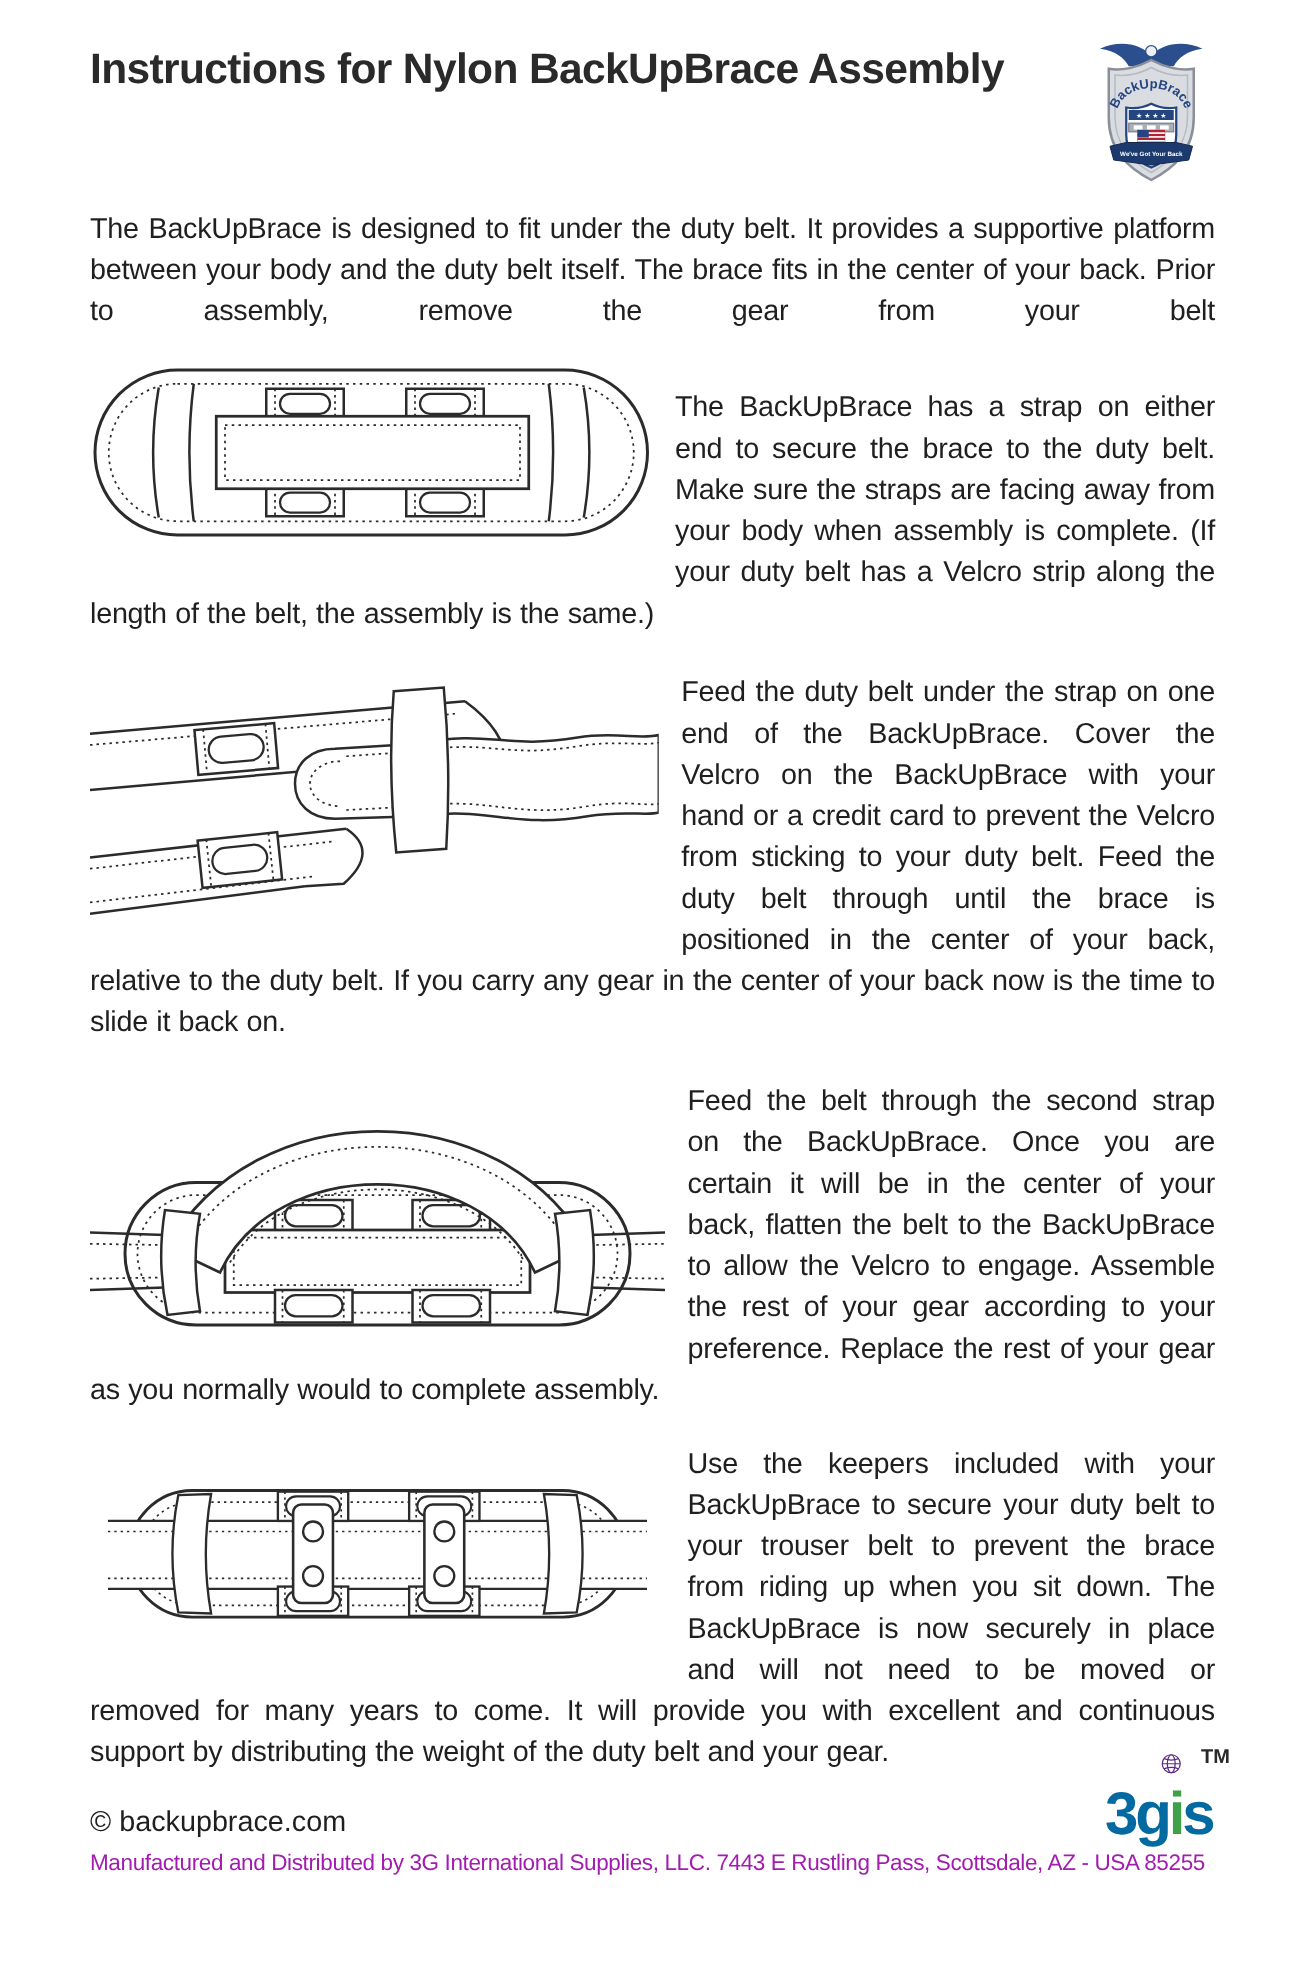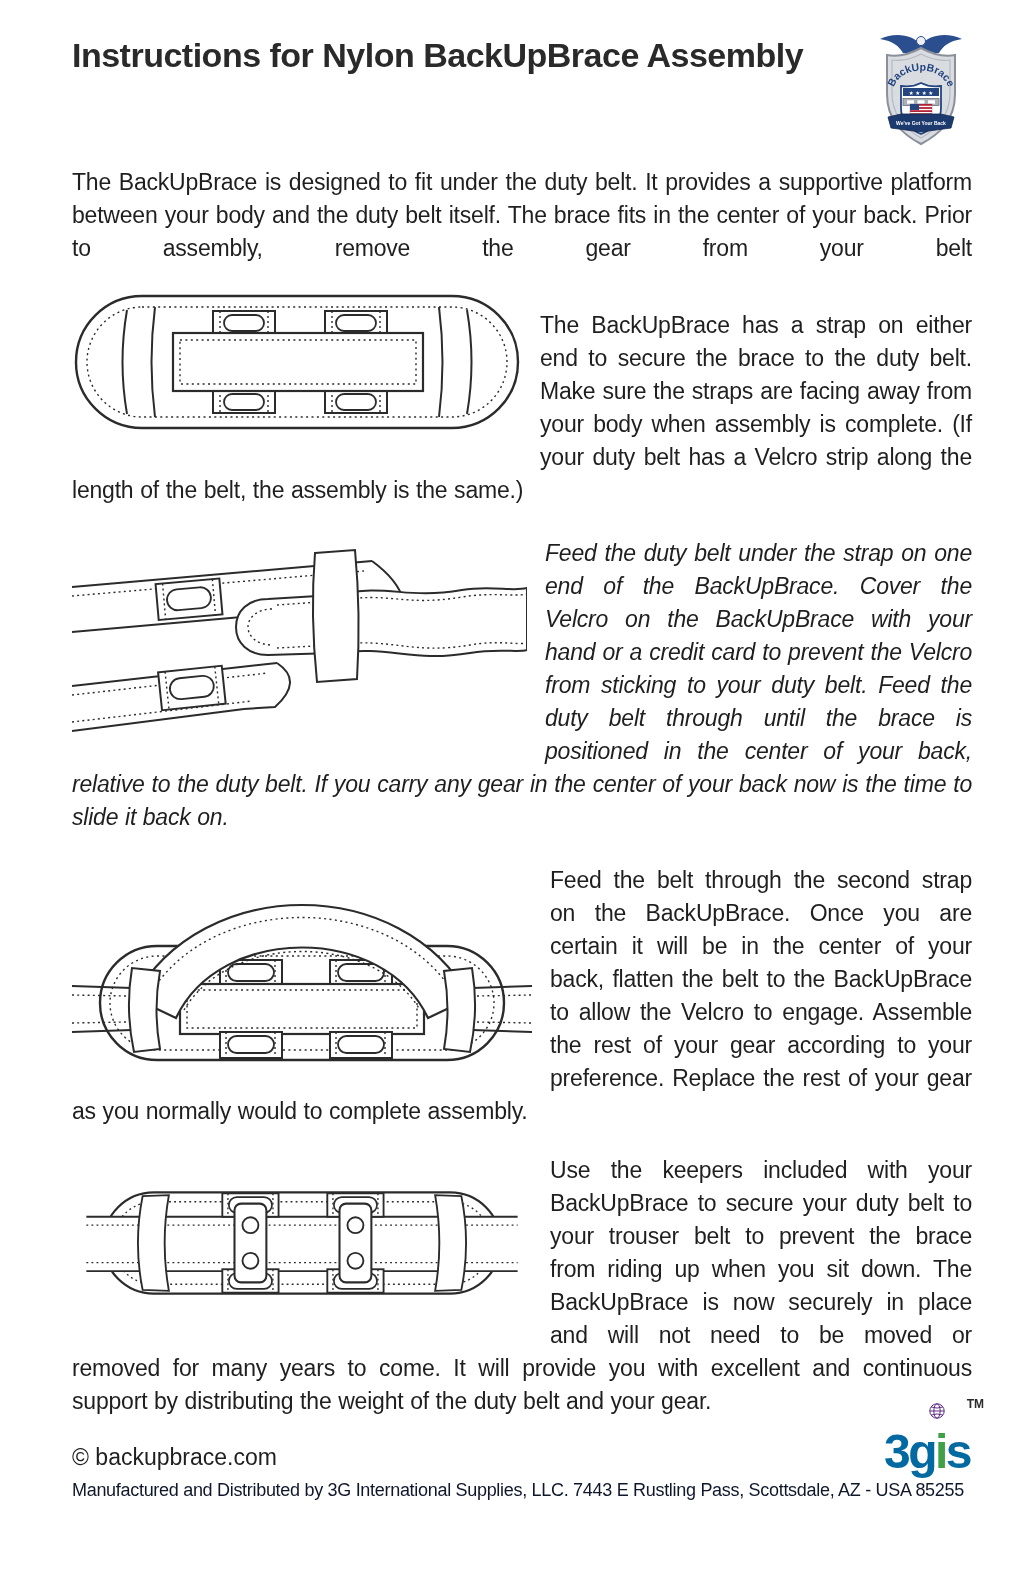--- a/index.html
+++ b/index.html
@@ -31,43 +31,43 @@
     font-size:23px;
     line-height:33px;
     text-align:justify;
     margin:0;
     letter-spacing:-0.2px;
     word-spacing:0.5px;
   }
   .intro{margin-top:16px;text-align-last:justify;}
   section{display:flow-root;}
   .step1{margin-top:12px;}
-  .step2{margin-top:30px;font-style:italic;}
+  .step2{margin-top:30px;}
   .step3{margin-top:30px;}
   .step4{margin-top:26px;}
   .figure{float:left;margin:8px 18px 6px 0;}
   .fig1{width:450px;height:150px;margin-top:10px;}
   .fig2{width:455px;height:205px;margin-top:2px;}
   .fig3{width:460px;height:205px;margin-top:4px;}
   .fig4{width:460px;height:150px;margin-top:14px;}
   .figure svg{width:100%;height:100%;display:block;}
   .para-gap{margin-top:32px;}
 
   footer{position:relative;margin-top:26px;}
   .footer-line1{display:flex;align-items:flex-end;}
   .copyright{font-size:23px;color:#1f1f1f;}
   .warning{font-size:23px;font-weight:700;margin-left:46px;letter-spacing:-0.6px;color:#161616;}
-  .manufacturer{font-size:18px;margin-top:9px;letter-spacing:-0.3px;color:#0f172a;}
+  .manufacturer{font-size:18px;margin-top:9px;letter-spacing:-0.3px;color:#a21caf;}
 
   .gis-logo{position:absolute;right:2px;top:-16px;display:flex;align-items:flex-end;line-height:1;}
   .gis-letters{font-size:48px;font-weight:700;letter-spacing:-2.5px;position:relative;display:flex;}
   .l-purple{color:#0369a1;}
   .l-green{color:#3fa047;position:relative;}
   .globe-dot{position:absolute;top:-26px;right:24px;width:18px;height:18px;}
-  .tm-mark{position:absolute;top:-30px;right:-14px;font-size:12px;font-weight:700;color:#2a2a2a;letter-spacing:0;}
+  .tm-mark{position:absolute;top:-30px;right:-14px;font-size:16px;font-weight:700;color:#2a2a2a;letter-spacing:0;}
 </style>
 </head>
 <body>
 
 <div class="page">
 
   <header>
     <h1>Instructions for Nylon BackUpBrace Assembly</h1>
     <div class="badge">
       <svg viewBox="0 0 100 120" xmlns="http://www.w3.org/2000/svg">

